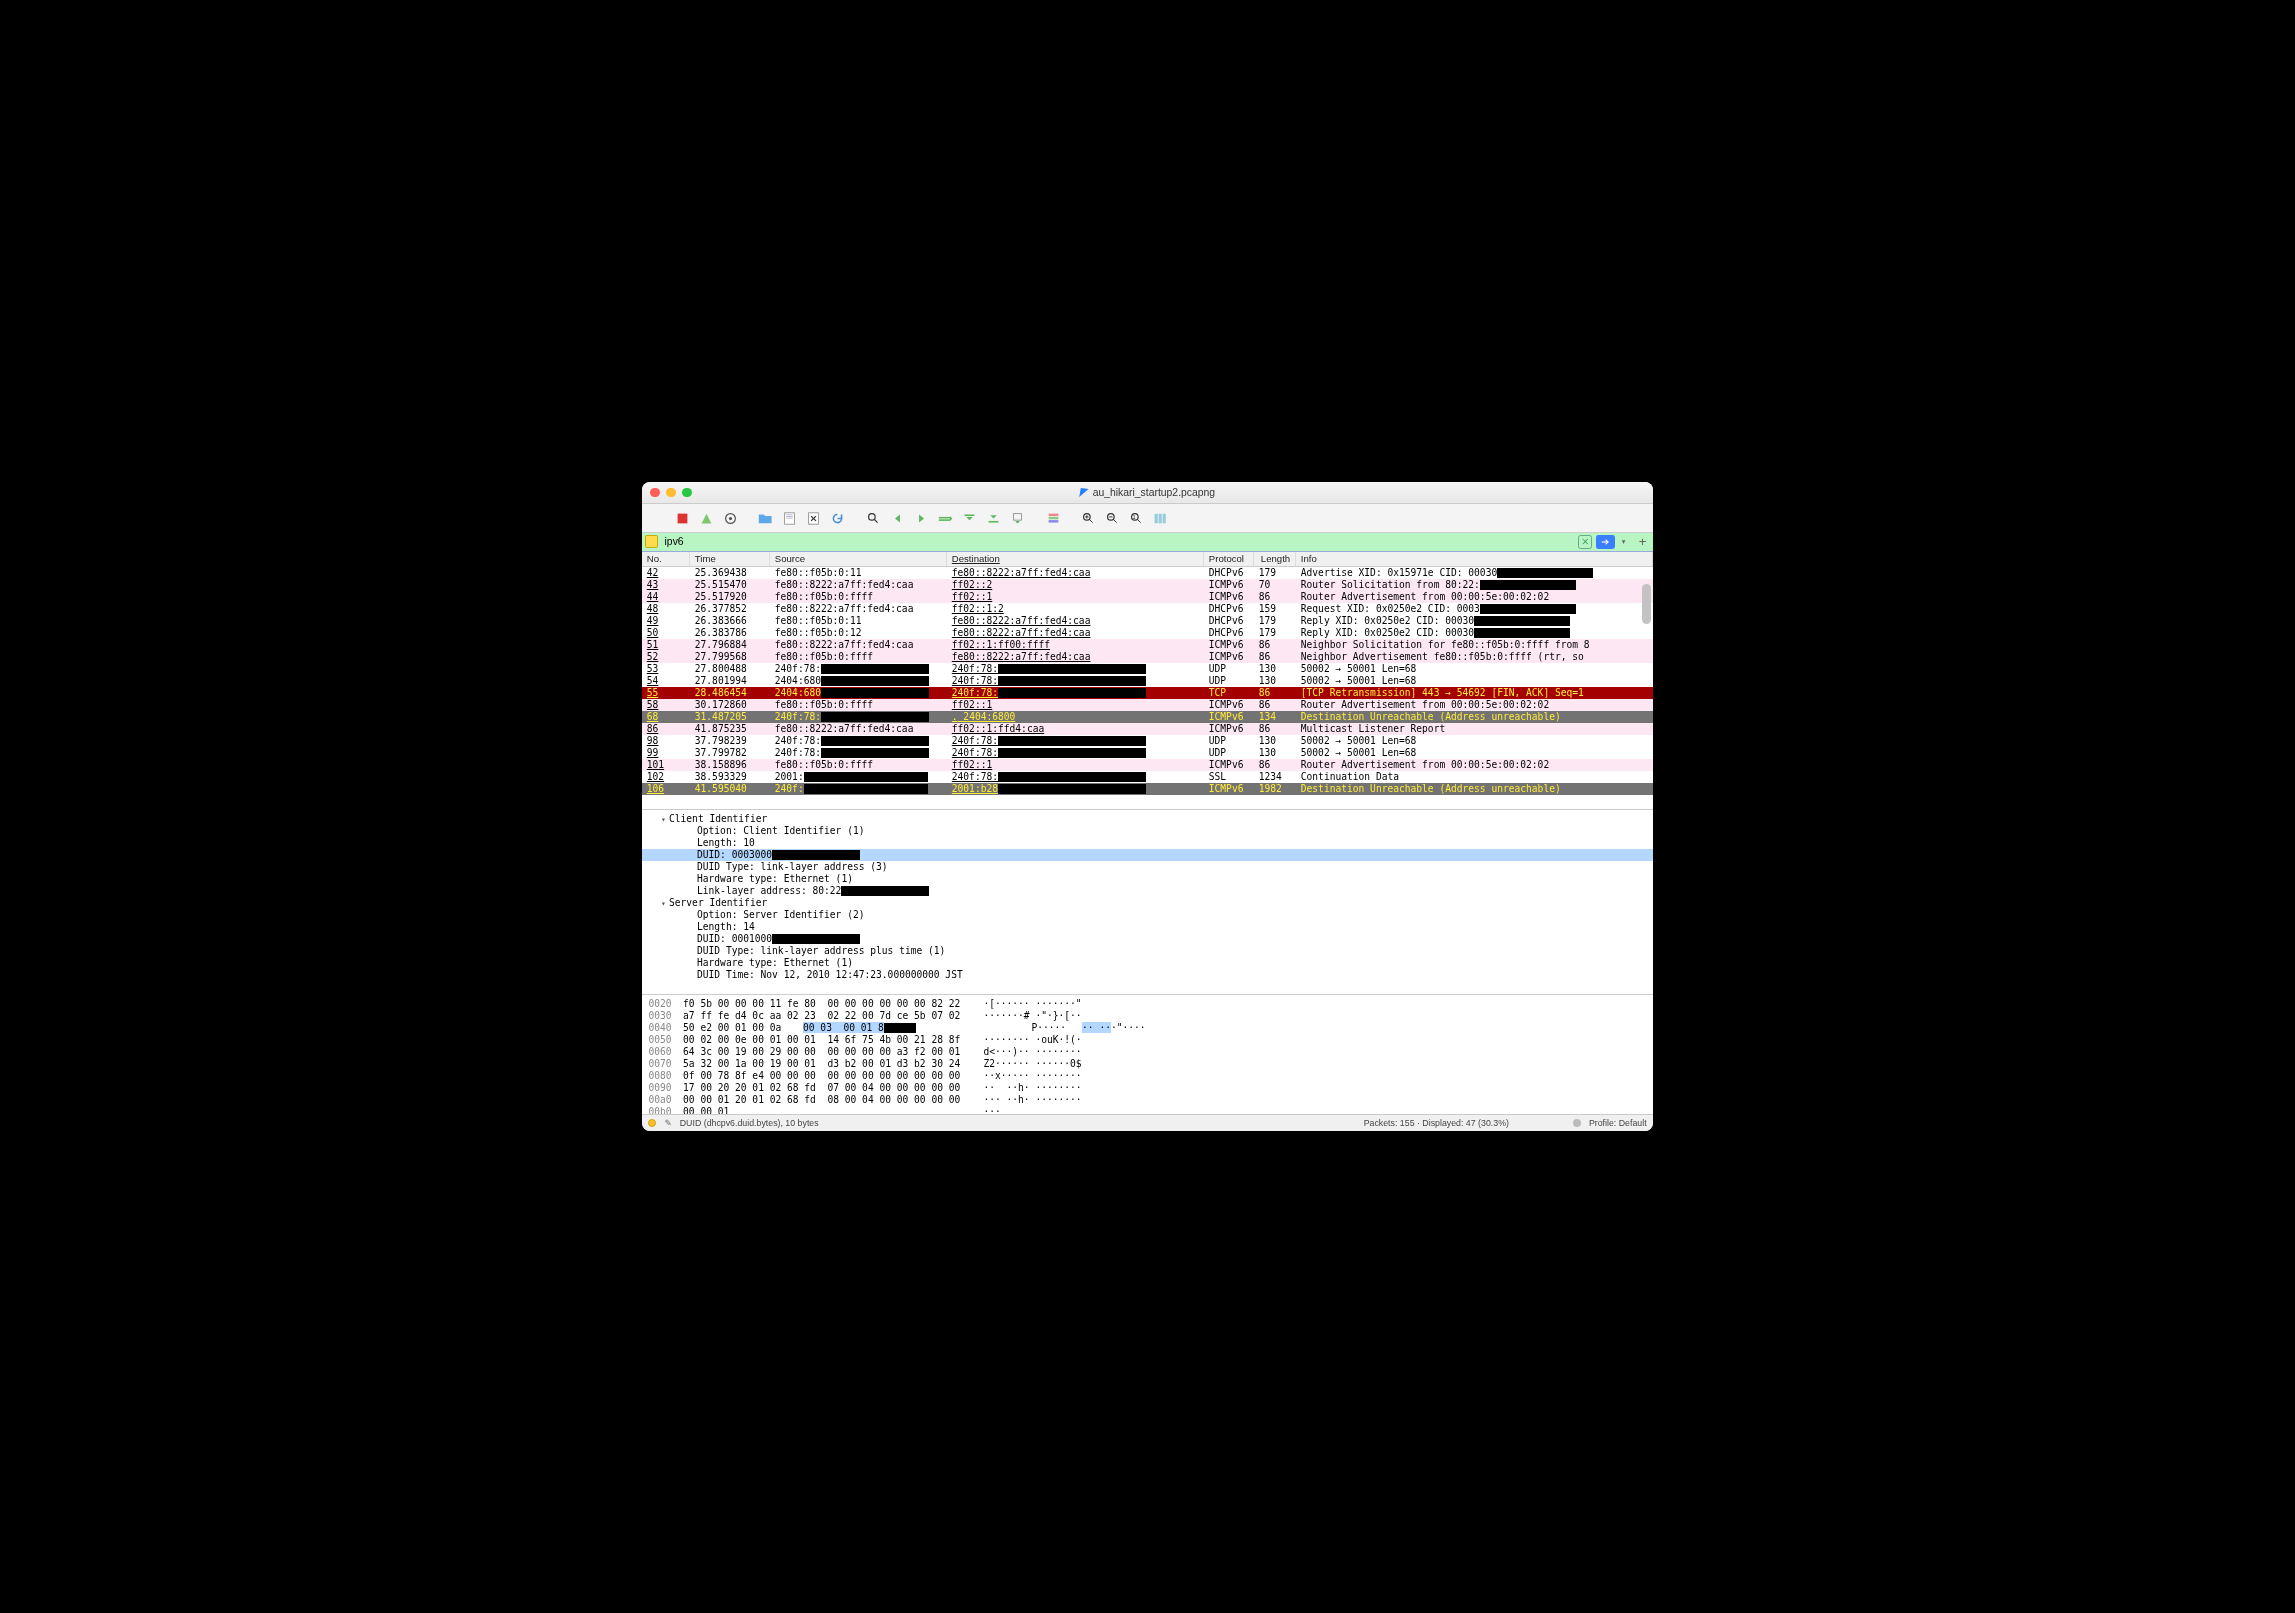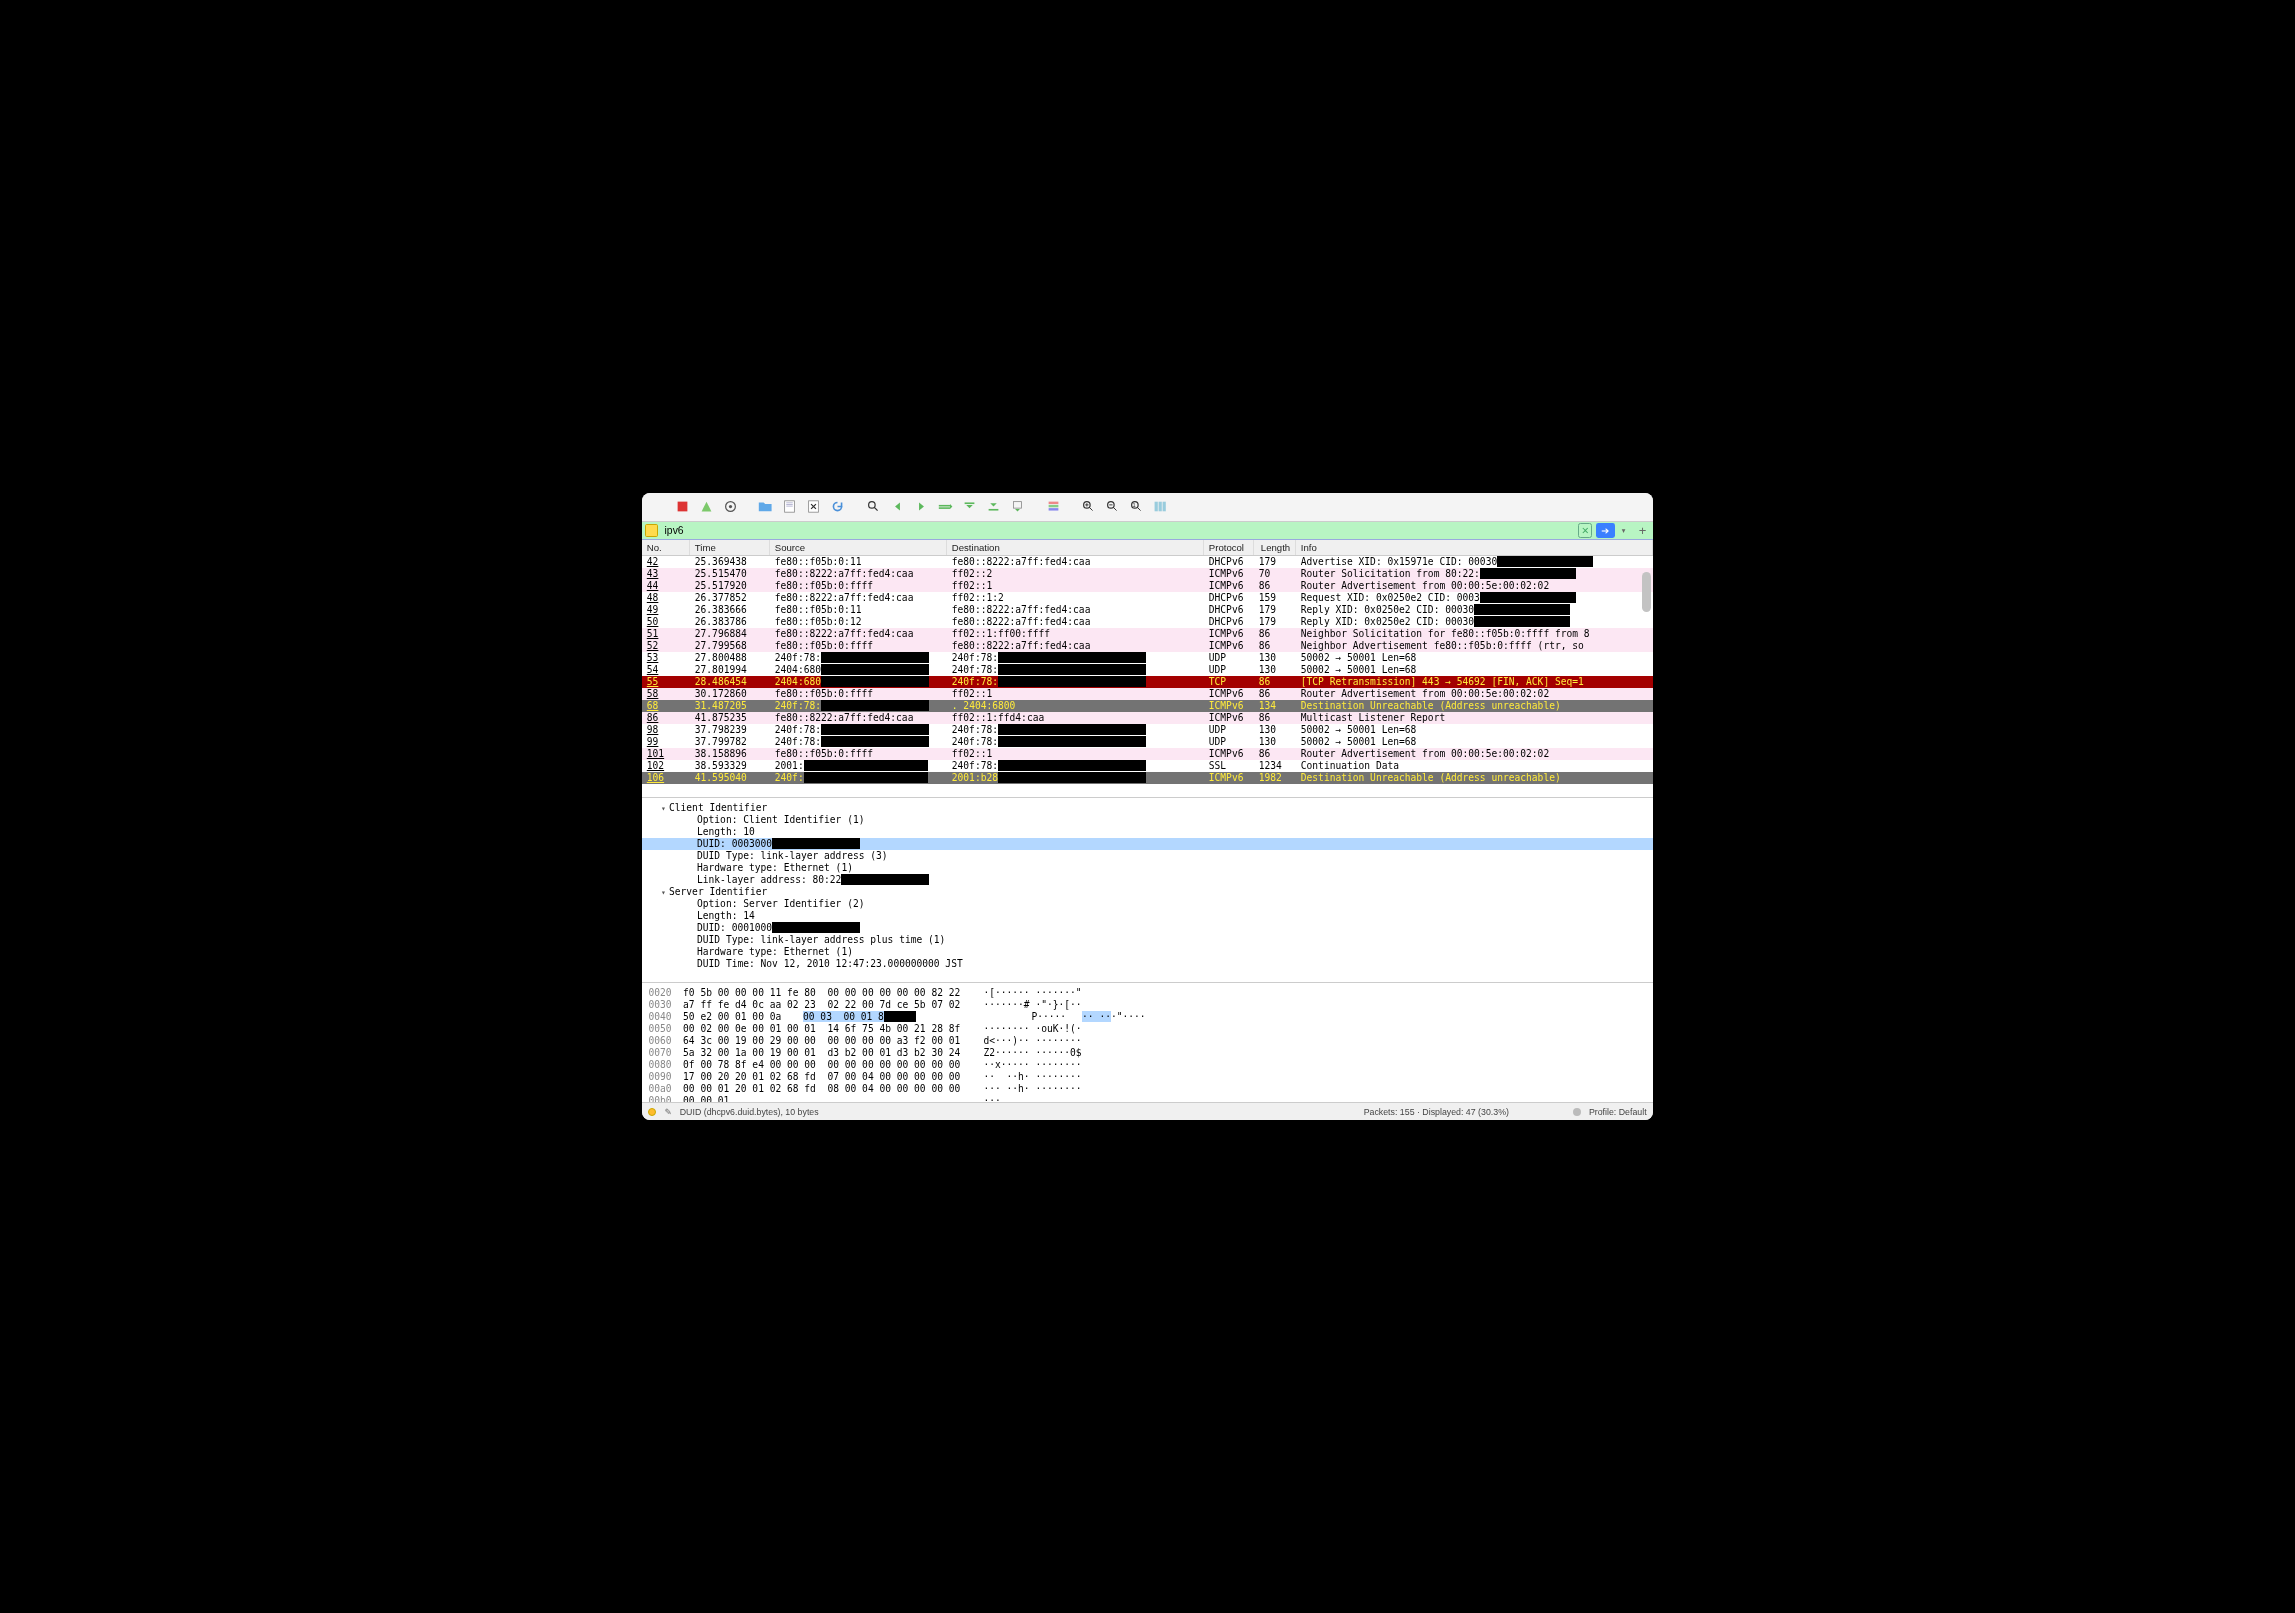--- a/index.html
+++ b/index.html
@@ -22,21 +22,21 @@
   .filterbar .xbox { width: 14.4px; height: 14.4px; display: flex; align-items: center; justify-content: center; border: 0.8px solid #6a8; color: #4a6; font-size: 9.6px; border-radius: 2.4px; cursor: pointer; }
   .filterbar .arrow { width: 19px; height: 14.4px; background: #3a7fff; color: #fff; display: flex; align-items: center; justify-content: center; border-radius: 2.4px; font-size: 9.6px; cursor: pointer; }
   .filterbar .drop { width: 11.2px; height: 14.4px; display: flex; align-items: center; justify-content: center; color: #666; font-size: 7.2px; cursor: pointer; }
   .filterbar .plus { width: 14.4px; height: 14.4px; display: flex; align-items: center; justify-content: center; color: #666; font-size: 13px; cursor: pointer; margin-left: 3.2px; }
   .packets { height: 257px; overflow: hidden; background: #fff; font-family: "Menlo","Monaco","Consolas",monospace; font-size: 9.6px; position: relative; }
   .phead { display: flex; background: #f0f0f0; border-bottom: 0.8px solid #ccc; font-family: -apple-system, sans-serif; font-size: 9.6px; color: #222; }
   .phead > div { padding: 1.6px 4.8px; border-right: 0.8px solid #ddd; }
   .col-no { width: 48px; text-align: left; }
   .col-time { width: 80px; }
   .col-src { width: 177px; }
-  .col-dst { width: 257px; }
+  .col-dst { width: 257px; text-decoration: underline; }
   .col-proto { width: 50px; }
   .col-len { width: 42px; text-align: right; }
   .col-info { flex: 1; }
   .prow { display: flex; height: 12px; line-height: 12px; white-space: nowrap; overflow: hidden; }
   .prow > div { padding: 0 4.8px; overflow: hidden; }
   .prow .col-no { text-align: left; padding-right: 8px; text-decoration: underline; }
   .prow .col-len { text-align: left; }
   .bg-white { background: #fff; }
   .bg-pink { background: #fce7f3; }
   .bg-red { background: #a40000; color: #ffeb3b; }
@@ -57,20 +57,31 @@
   .statusbar .pencil { color: #666; }
   .statusbar .spacer { flex: 1; }
   .statusbar .grey { width: 8px; height: 8px; border-radius: 50%; background: #bbb; }
   svg { display: block; }
 </style>
 </head>
 <body>
 
 <div class="window">
 
+  <div class="titlebar">
+    <div class="traffic">
+      <div class="tl red"></div>
+      <div class="tl yellow"></div>
+      <div class="tl green"></div>
+    </div>
+    <div class="title">
+      <span class="fin"></span>
+      <span>au_hikari_startup2.pcapng</span>
+    </div>
+  </div>
 
   <div class="toolbar">
     <div class="btn">
         <span class="fin" style="transform:scale(0.8) skewX(-10deg)"></span>
       </div>
     <div class="btn">
         <svg width="13" height="13" viewBox="0 0 16 16">
           <rect x="2" y="2" width="12" height="12" fill="#d33"></rect>
         </svg>
       </div>

